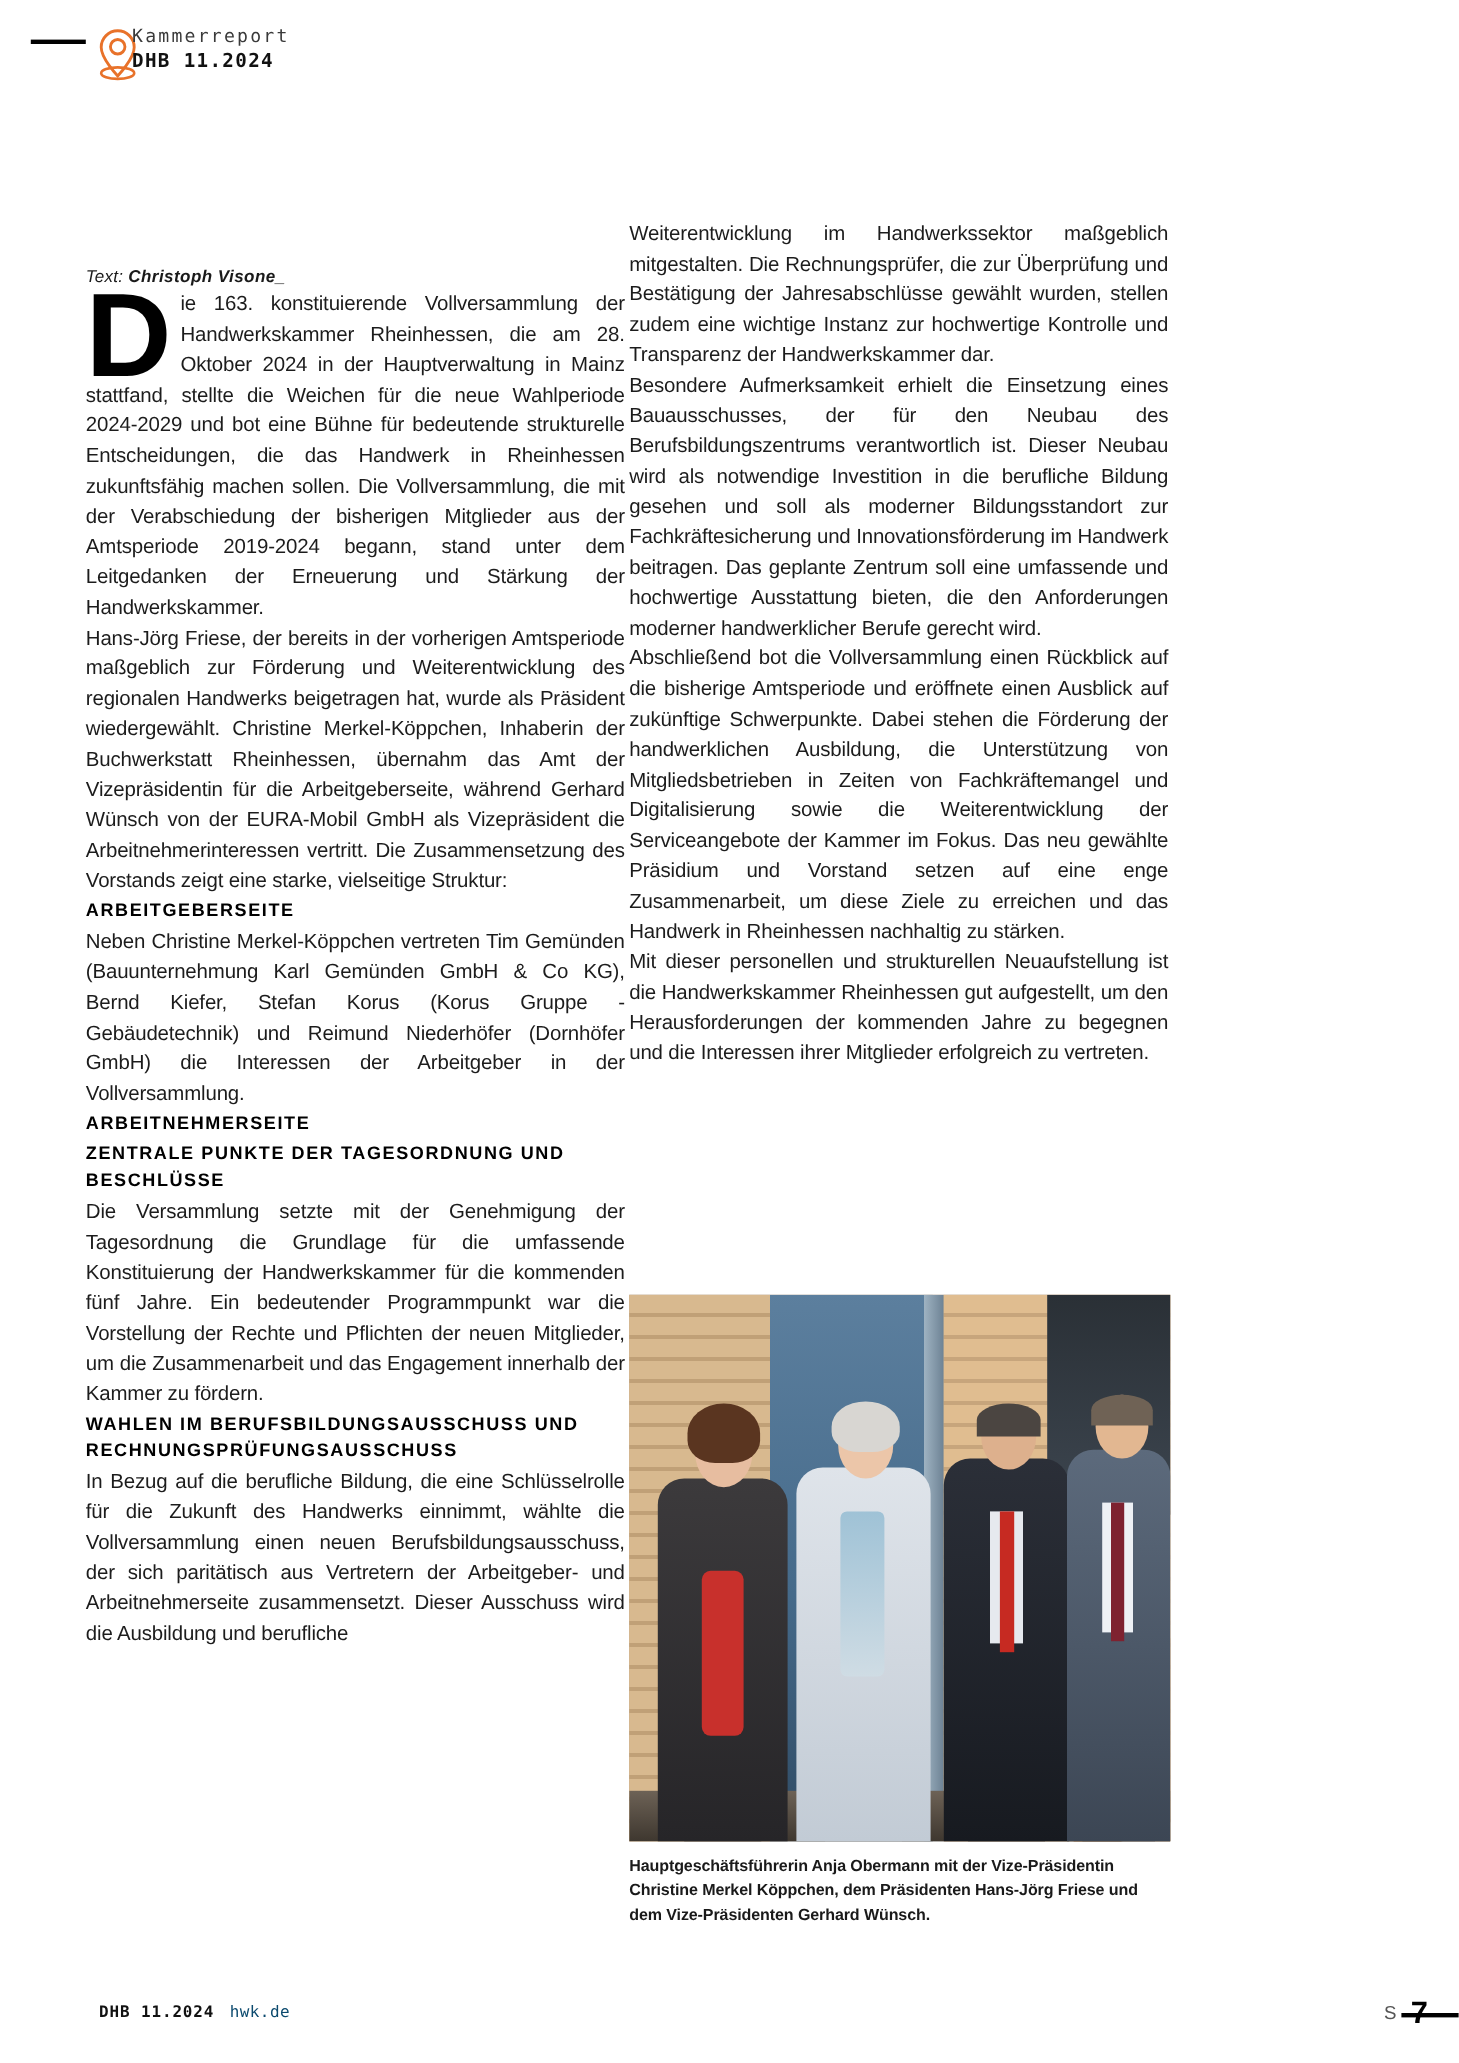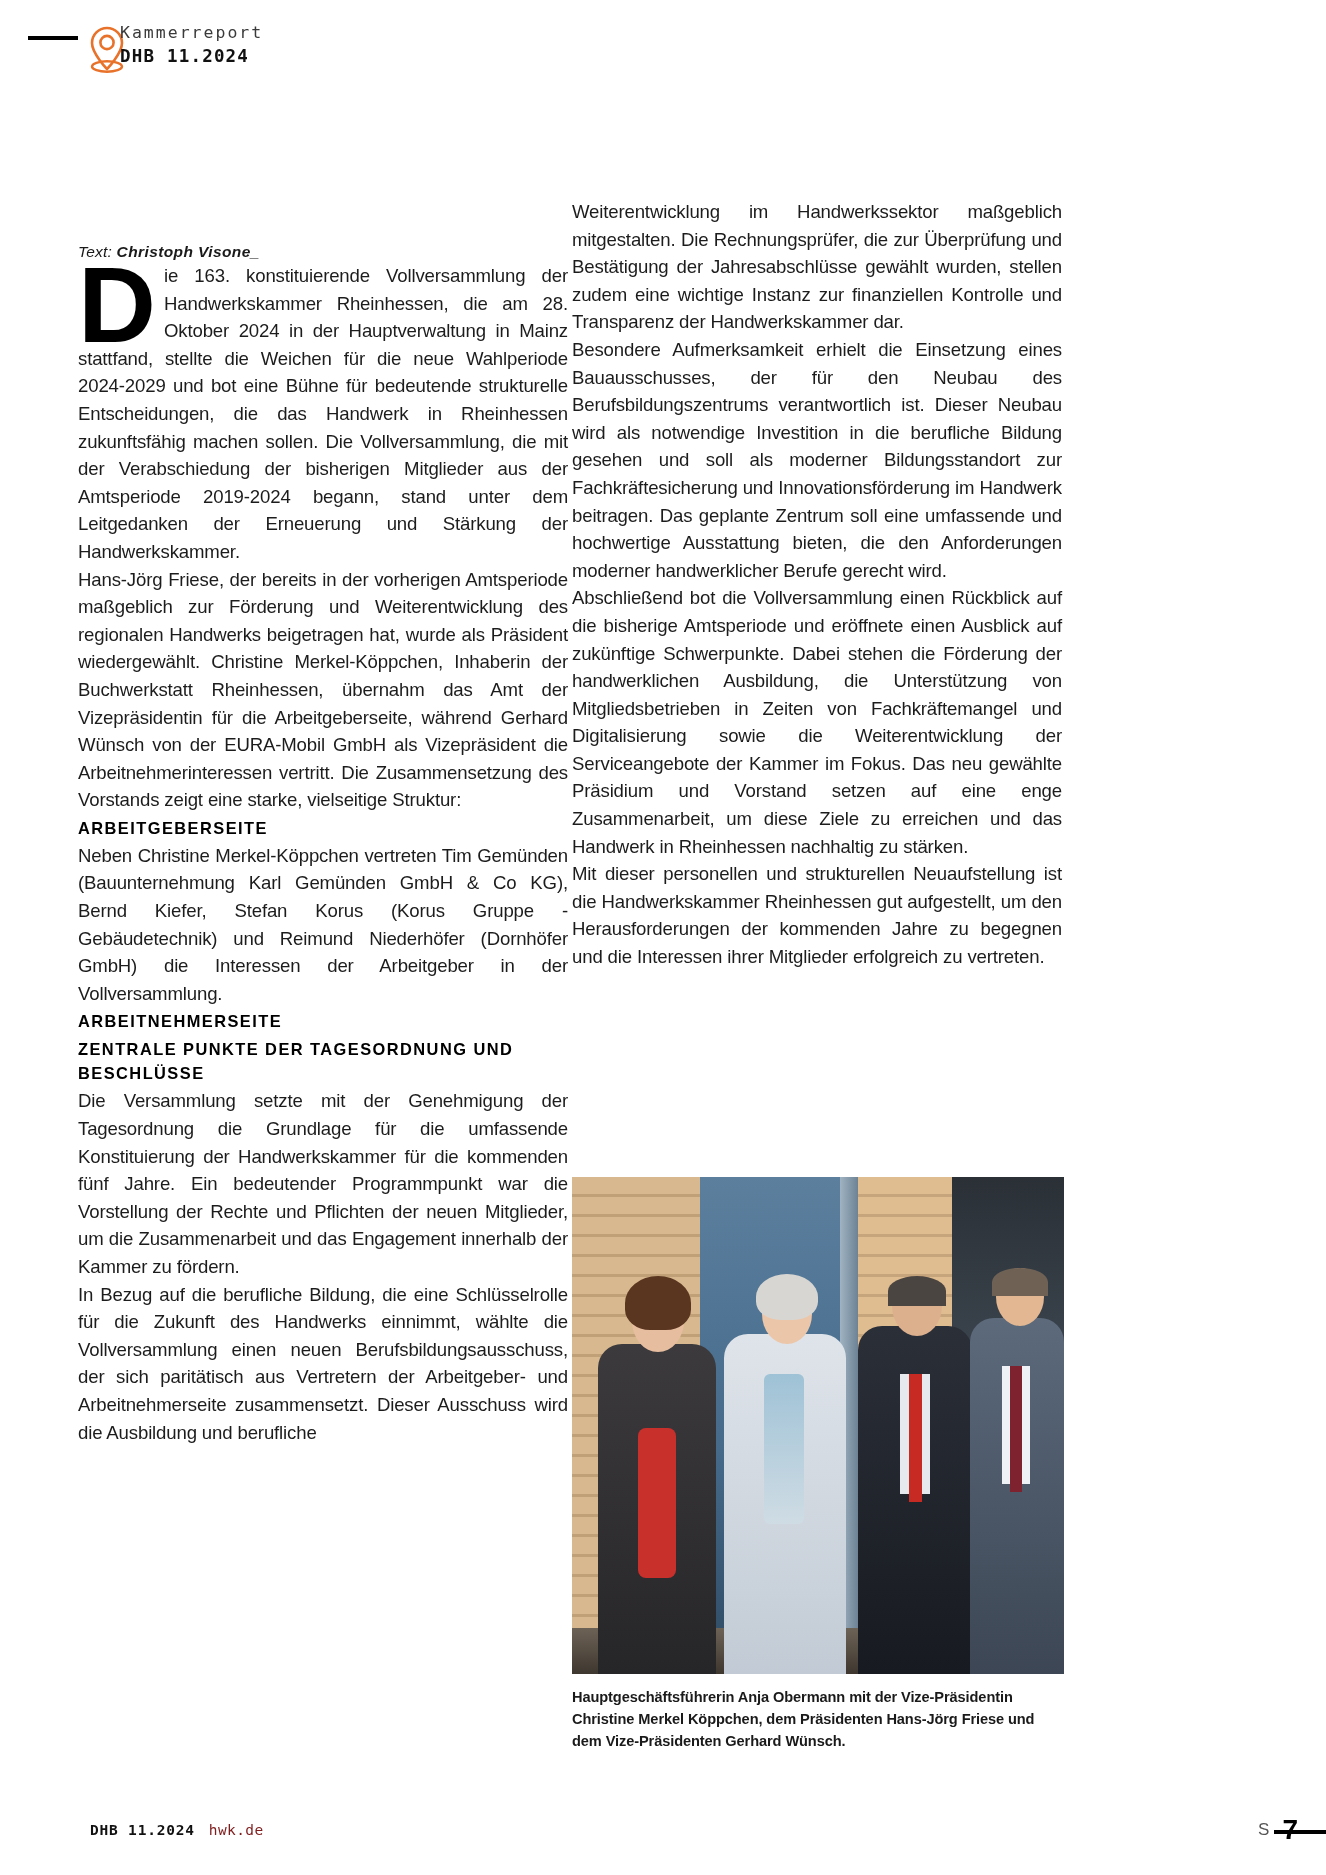--- a/index.html
+++ b/index.html
@@ -215,21 +215,21 @@
     font-family: "DejaVu Sans Mono", monospace;
     font-size: 14.5px;
     font-weight: bold;
     letter-spacing: 0.8px;
     color: #111111;
   }
   .f-url {
     font-family: "DejaVu Sans Mono", monospace;
     font-size: 14.5px;
     letter-spacing: 0.4px;
-    color: #7f1d1d;
+    color: #0c4a6e;
   }
   .footer-right {
     position: absolute;
     right: 28px; top: 14px;
     display: flex; align-items: center; gap: 12px;
   }
   .f-s {
     font-family: "Liberation Sans Narrow", "Liberation Sans", sans-serif;
     font-size: 17px;
     color: #555555;
@@ -299,31 +299,32 @@
   </div>
 
   <div>
     <h3 class="section-head">ZENTRALE PUNKTE DER TAGESORDNUNG UND BESCHLÜSSE</h3>
     <div class="body-text">
       <p>Die Versammlung setzte mit der Genehmigung der Tagesordnung die Grundlage für die umfassende Konstituierung der Handwerkskammer für die kommenden fünf Jahre. Ein bedeutender Programmpunkt war die Vorstellung der Rechte und Pflichten der neuen Mitglieder, um die Zusammenarbeit und das Engagement innerhalb der Kammer zu fördern.</p>
     </div>
   </div>
 
   <div>
+    <h3 class="section-head">WAHLEN IM BERUFSBILDUNGSAUSSCHUSS UND RECHNUNGSPRÜFUNGSAUSSCHUSS</h3>
     <div class="body-text">
       <p>In Bezug auf die berufliche Bildung, die eine Schlüsselrolle für die Zukunft des Handwerks einnimmt, wählte die Vollversammlung einen neuen Berufsbildungsausschuss, der sich paritätisch aus Vertretern der Arbeitgeber- und Arbeitnehmerseite zusammensetzt. Dieser Ausschuss wird die Ausbildung und berufliche</p>
     </div>
   </div>
 
 </div>
 
 <div class="col col-right">
 
   <div class="body-text">
-    <p>Weiterentwicklung im Handwerkssektor maßgeblich mitgestalten. Die Rechnungsprüfer, die zur Überprüfung und Bestätigung der Jahresabschlüsse gewählt wurden, stellen zudem eine wichtige Instanz zur finanziellen Kontrolle und Transparenz der Handwerkskammer dar.</p>
+    <p>Weiterentwicklung im Handwerkssektor maßgeblich mitgestalten. Die Rechnungsprüfer, die zur Überprüfung und Bestätigung der Jahresabschlüsse gewählt wurden, stellen zudem eine wichtige Instanz zur hochwertige Kontrolle und Transparenz der Handwerkskammer dar.</p>
   </div>
 
   <div>
     <div class="body-text">
       <p>Besondere Aufmerksamkeit erhielt die Einsetzung eines Bauausschusses, der für den Neubau des Berufsbildungszentrums verantwortlich ist. Dieser Neubau wird als notwendige Investition in die berufliche Bildung gesehen und soll als moderner Bildungsstandort zur Fachkräftesicherung und Innovationsförderung im Handwerk beitragen. Das geplante Zentrum soll eine umfassende und hochwertige Ausstattung bieten, die den Anforderungen moderner handwerklicher Berufe gerecht wird.</p>
     </div>
   </div>
 
   <div>
     <div class="body-text">

